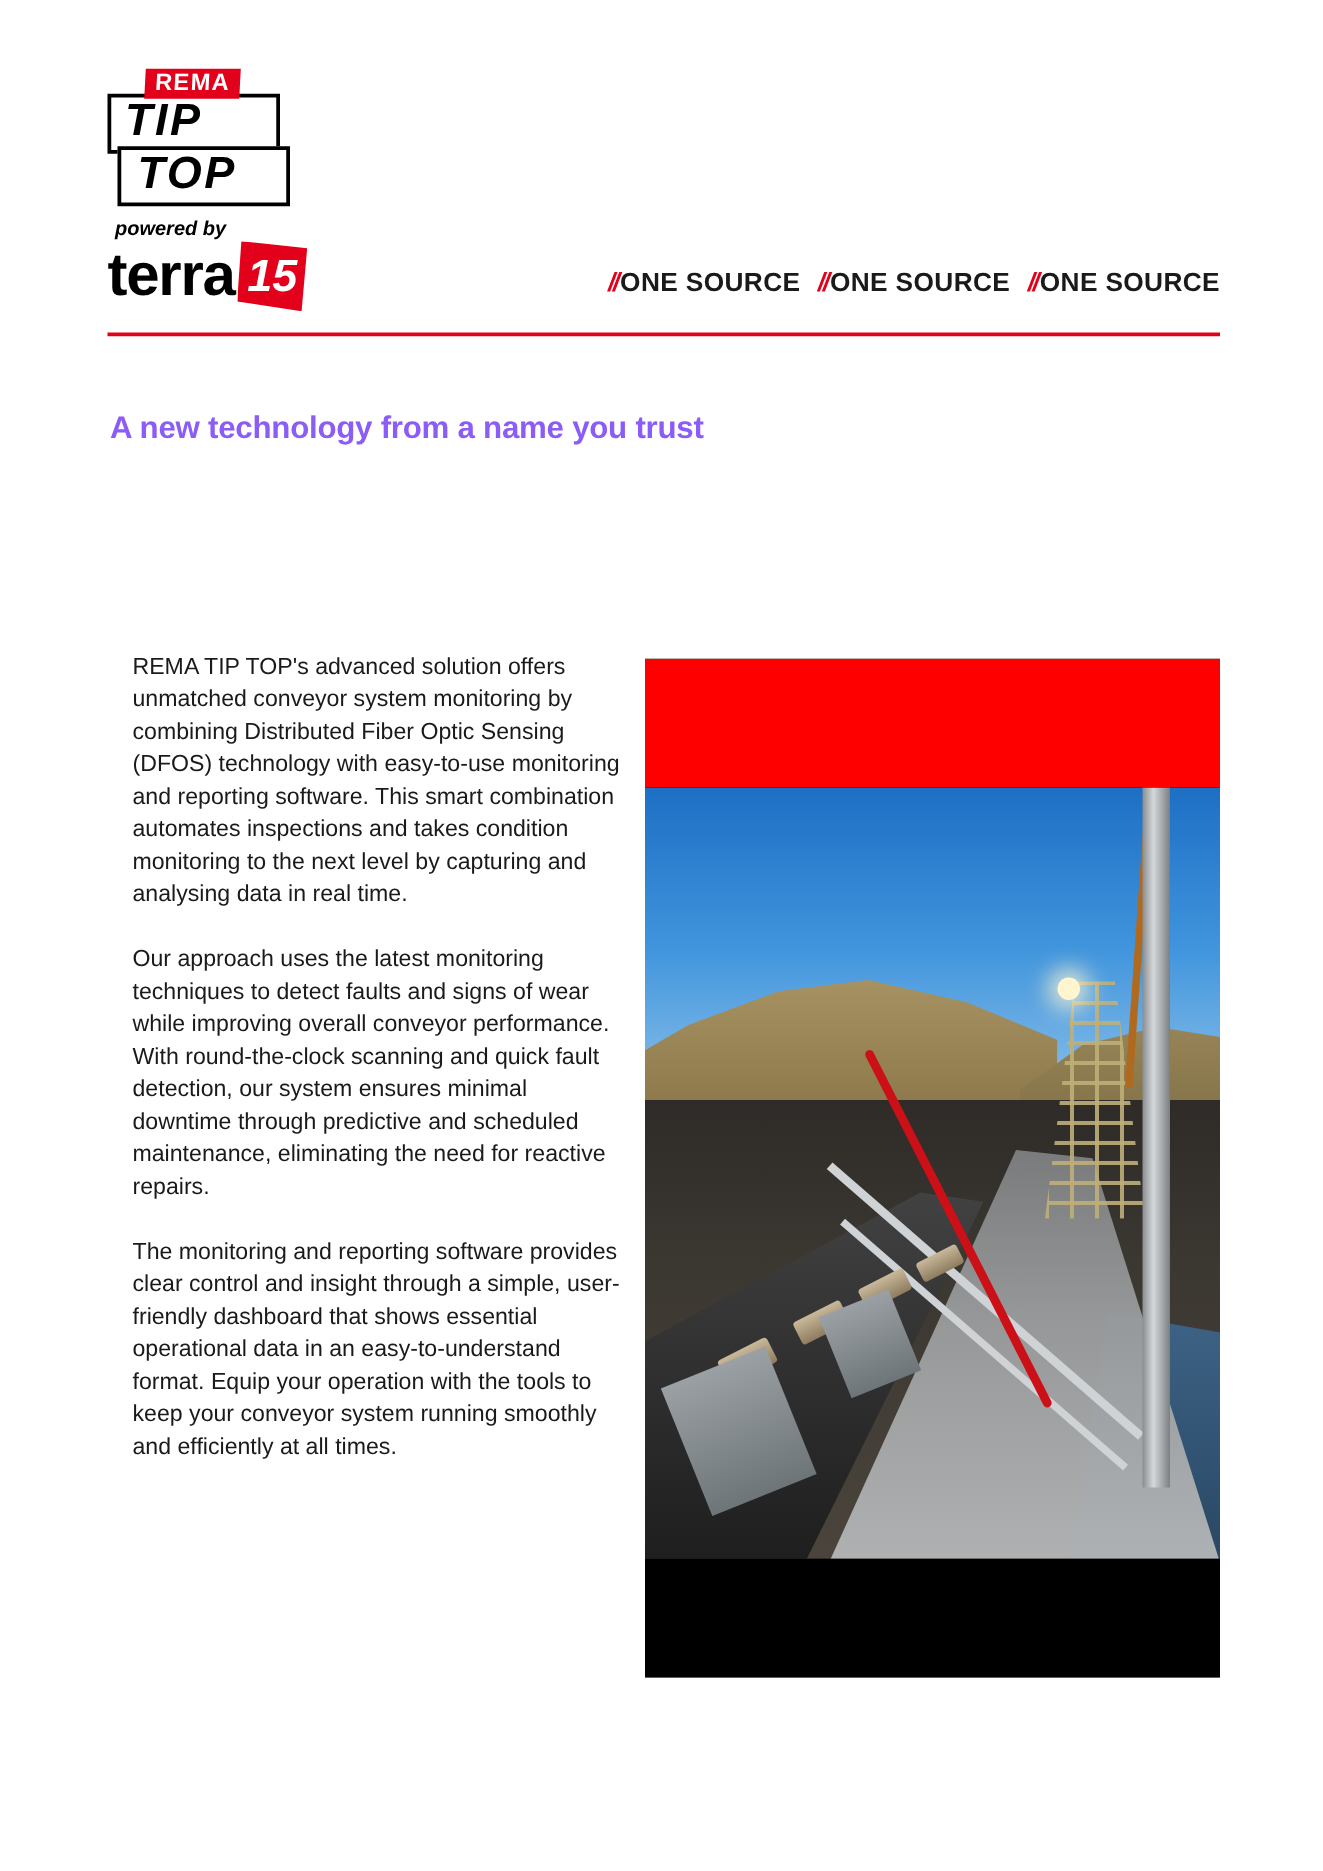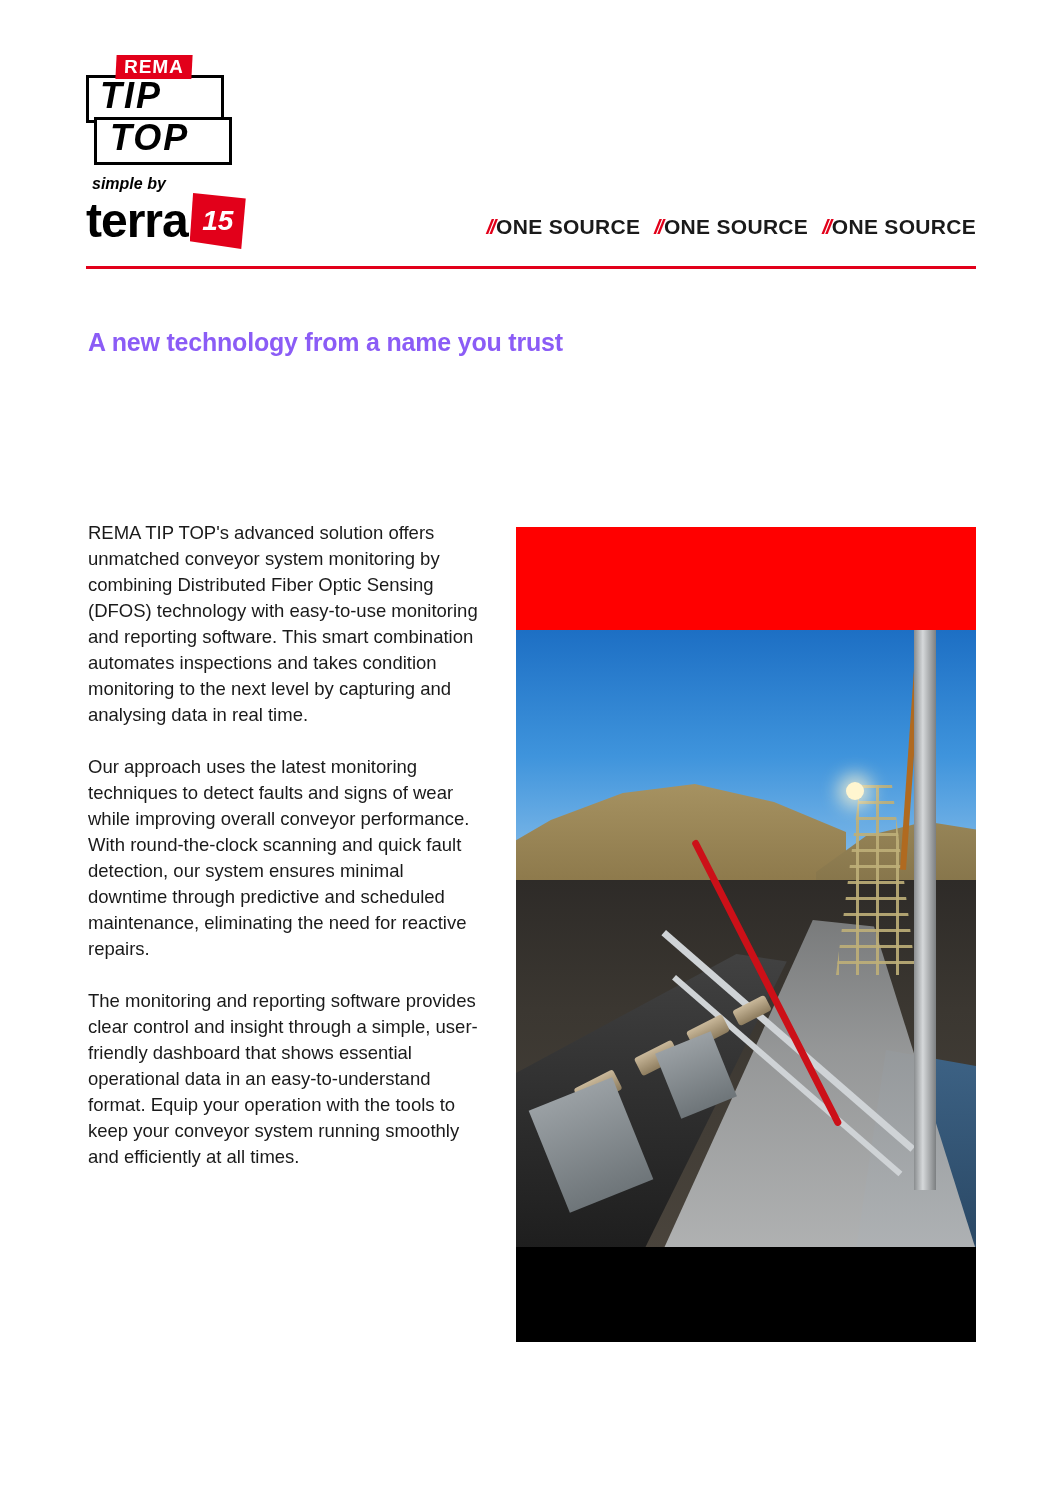--- a/index.html
+++ b/index.html
@@ -122,21 +122,21 @@
     position: absolute;
     left: 0;
     top: 0;
     width: 56px;
     height: 56px;
     display: flex;
     align-items: center;
     justify-content: center;
     color: #ffffff;
     font-weight: bold;
-    font-size: 28px;
+    font-size: 36px;
     font-style: italic;
   }
 
   .tagline {
     position: absolute;
     right: 82px;
     top: 215px;
     font-size: 21px;
     font-weight: bold;
     color: #1a1a1a;
@@ -184,21 +184,21 @@
     font-size: 25px;
     line-height: 32px;
     color: #8b5cf6;
     margin: 8px 0 0 0;
     letter-spacing: -0.2px;
   }
 
   
   .body-col {
     position: absolute;
-    left: 88px;
+    left: 106px;
     top: 520px;
     width: 392px;
   }
   .body-col p {
     margin: 0 0 26px 0;
     font-family: "Liberation Sans", sans-serif;
     font-size: 18.5px;
     line-height: 26px;
     color: #1a1a1a;
   }
@@ -381,21 +381,21 @@
   <div class="header">
 
     <div class="logo-block">
       <div class="rema-logo">
         <div class="rema-word">REMA</div>
         <div class="tip-band"></div>
         <div class="top-band"></div>
         <div class="band-text tip-text">TIP</div>
         <div class="band-text top-text">TOP</div>
       </div>
-      <div class="powered-by">simple by</div>
+      <div class="powered-by">powered by</div>
       <div class="terra-row">
         <div class="terra-word">terra</div>
         <div class="terra-15">
           <div class="shape"></div>
           <div class="num">15</div>
         </div>
       </div>
     </div>
 
     <div class="tagline">

